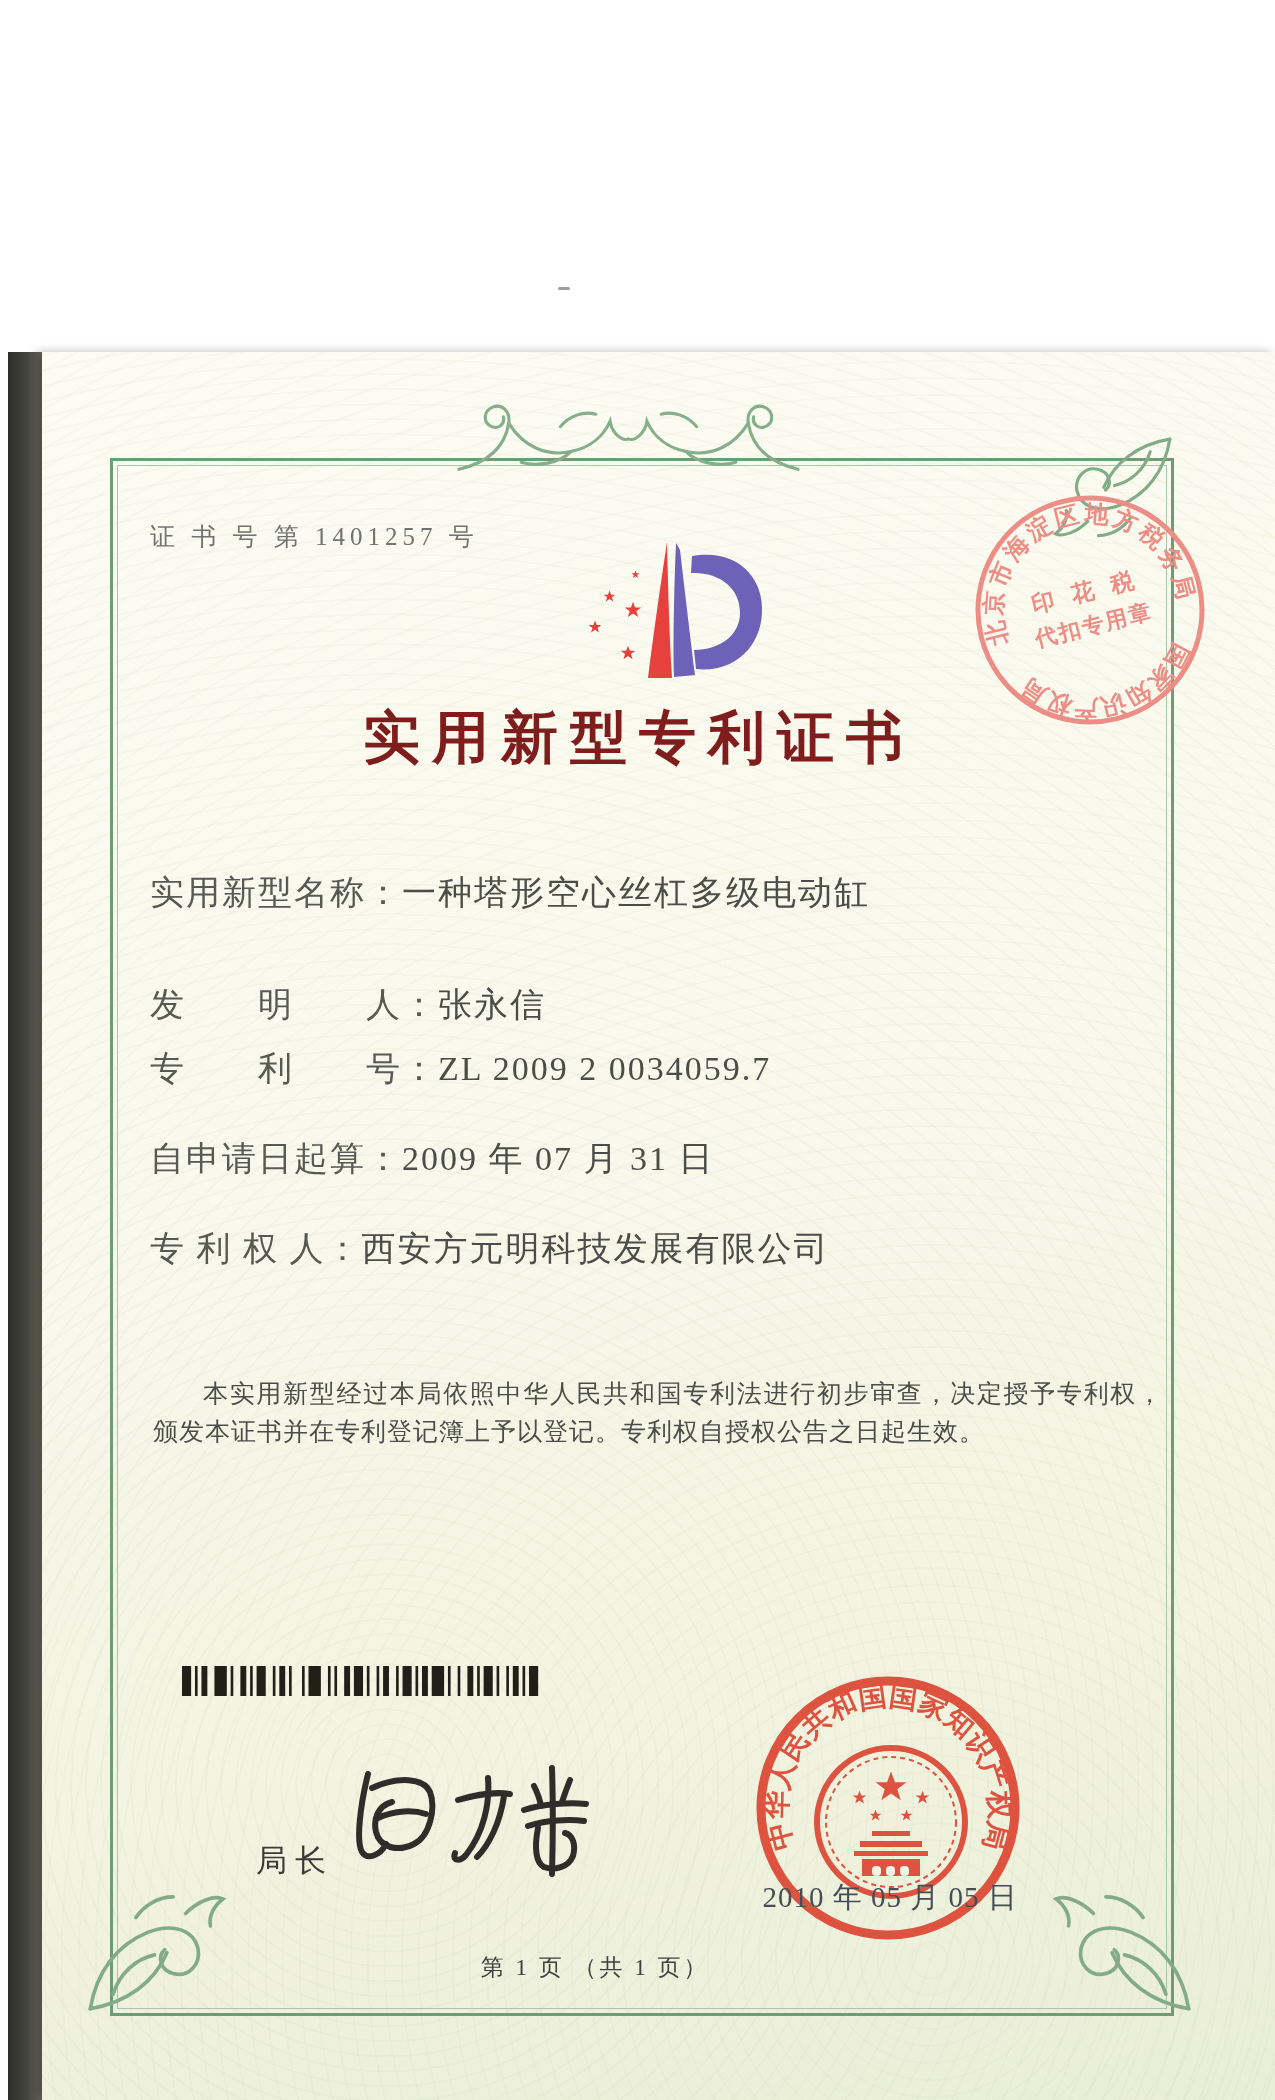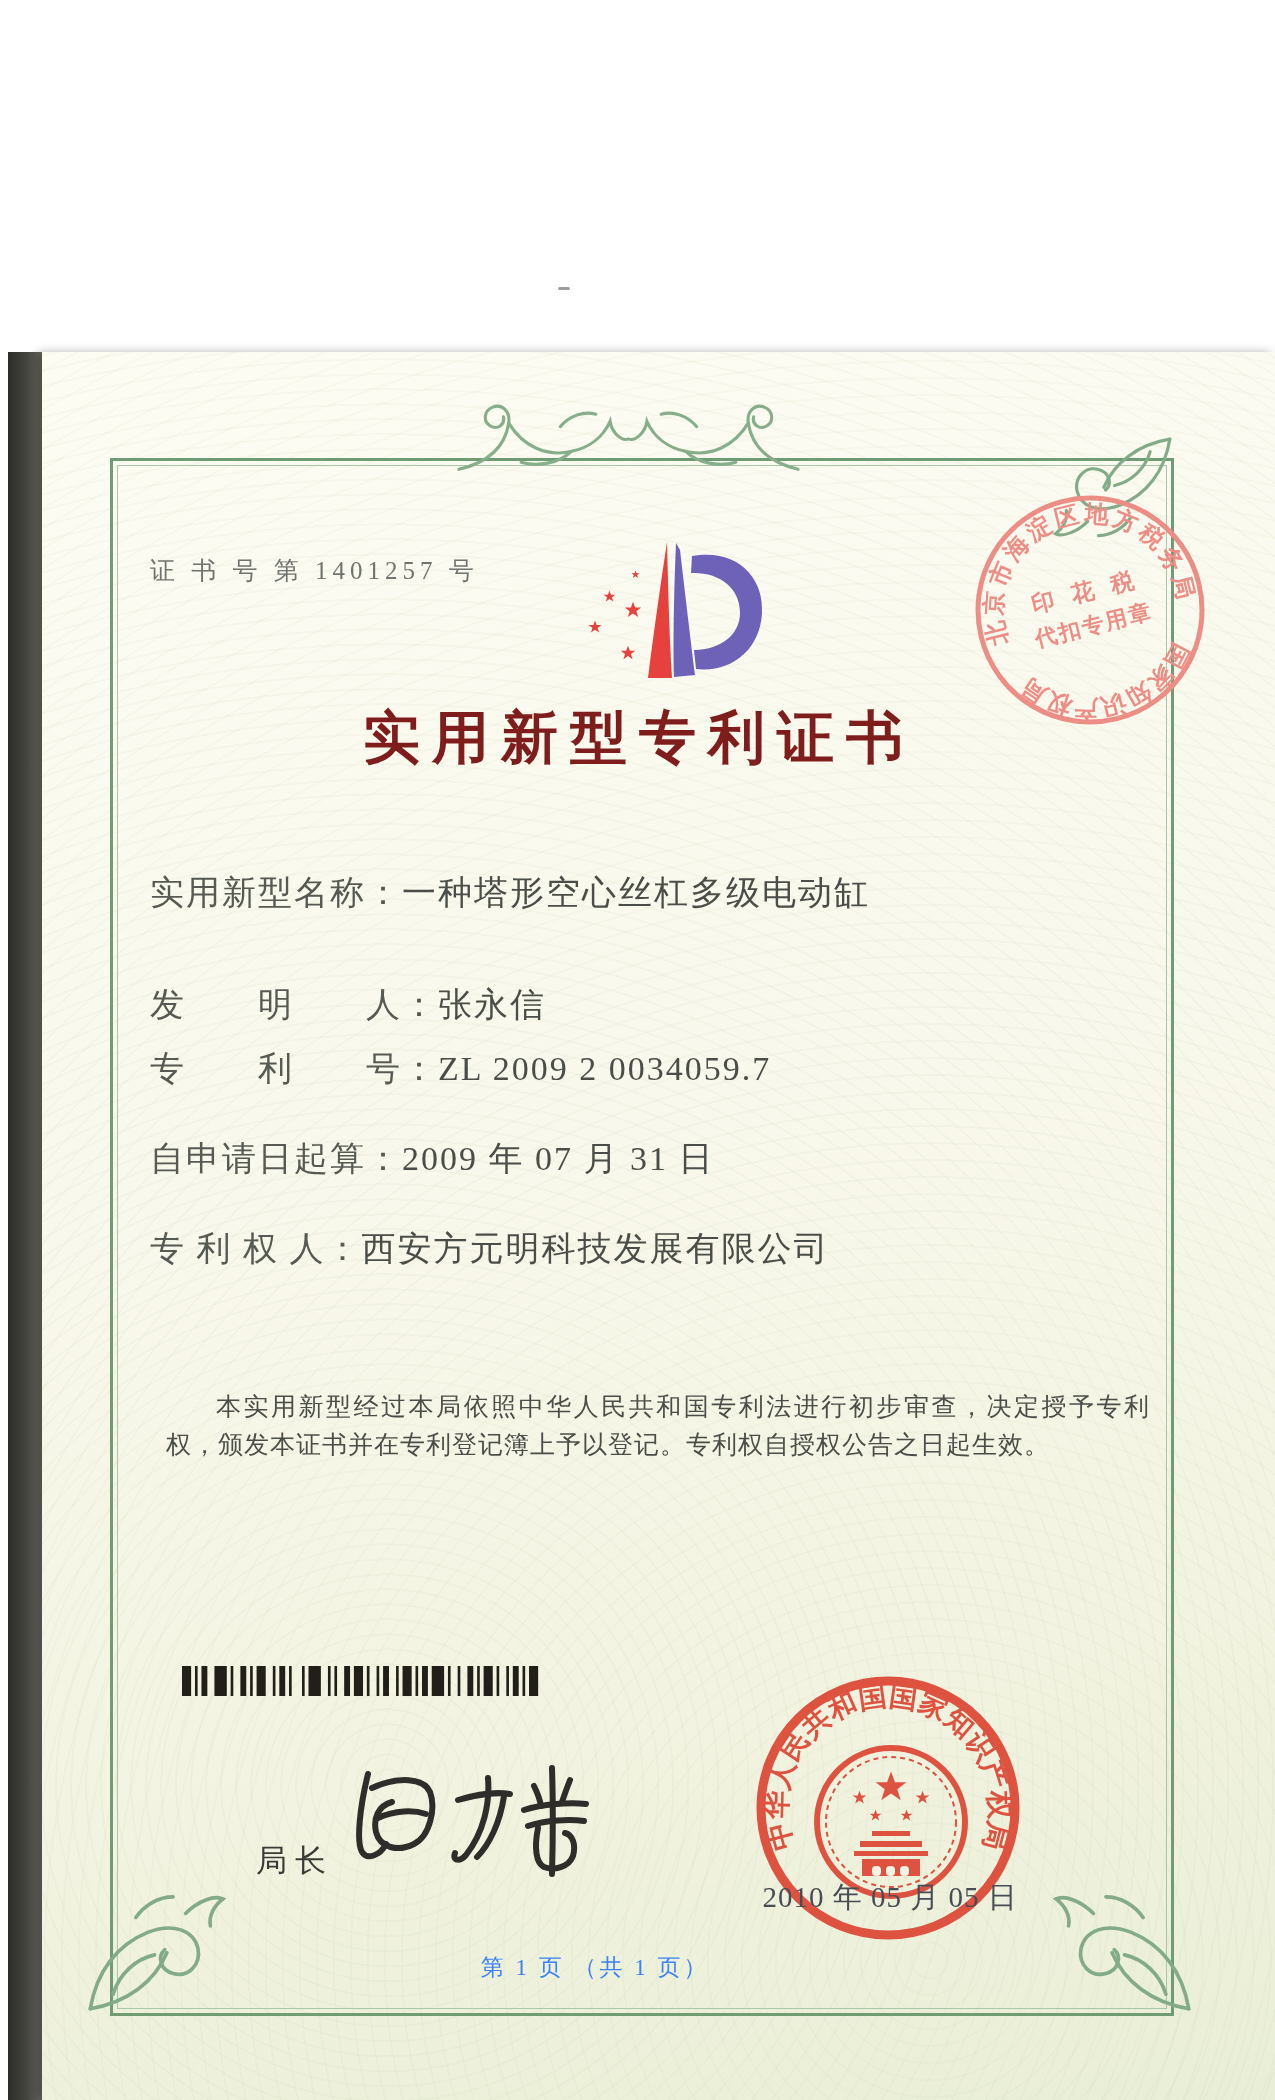--- a/index.html
+++ b/index.html
@@ -21,48 +21,48 @@
          background:repeating-radial-gradient(circle at 28% 82%,rgba(166,188,138,.14) 0 2px,transparent 2px 15px),
                     repeating-radial-gradient(circle at 72% 92%,rgba(166,188,138,.12) 0 2px,transparent 2px 17px);}
 
   
   .frame{position:absolute;left:110px;top:458px;width:1058px;height:1552px;
          border:3px solid #6f9c75;}
   .frame::after{content:'';position:absolute;inset:4px;border:1px solid #a8c6aa;}
 
   .ornament{position:absolute;pointer-events:none;}
 
-  .cert-no{position:absolute;left:150px;top:554px;font-size:25px;letter-spacing:5px;color:#70746e;}
+  .cert-no{position:absolute;left:150px;top:520px;font-size:25px;letter-spacing:5px;color:#70746e;}
 
   .logo{position:absolute;left:552px;top:510px;width:212px;height:186px;}
 
   .title{position:absolute;left:110px;top:700px;width:1058px;text-align:center;
          font-size:57px;letter-spacing:12px;color:#7f1d1d;font-weight:600;}
 
   .field{position:absolute;left:150px;font-size:34px;color:#4f524c;letter-spacing:2px;white-space:nowrap;}
   .f1{top:870px;} .f2{top:982px;} .f3{top:1046px;} .f4{top:1136px;} .f5{top:1226px;} .f6{top:1315px;}
   .f-label{color:#565a53;} .f-value{color:#4b4e48;}
 
   .body-text{position:absolute;left:150px;top:1372px;width:1016px;}
-  .body-text p{margin:16px;font-size:25px;line-height:38px;text-indent:2em;
+  .body-text p{margin:3px;font-size:25px;line-height:38px;text-indent:2em;
                text-align:justify;color:#4b4e48;letter-spacing:1px;}
 
   .barcode{position:absolute;left:182px;top:1666px;width:360px;height:30px;}
 
   .commissioner{position:absolute;left:256px;top:1840px;font-size:31px;letter-spacing:8px;color:#3a3a37;}
   .signature{position:absolute;left:338px;top:1748px;width:262px;height:132px;}
 
   .seal{position:absolute;left:748px;top:1668px;width:280px;height:280px;}
   .seal-date{position:absolute;left:740px;top:1878px;width:300px;text-align:center;
              font-size:29px;letter-spacing:1px;color:#474c55;z-index:5;}
 
   .tax-stamp{position:absolute;left:965px;top:485px;width:250px;height:250px;transform:rotate(-14deg);}
 
   .footer{position:absolute;left:0;top:1952px;width:1190px;text-align:center;
-          font-size:23px;letter-spacing:3px;color:#3b82f6;}
+          font-size:23px;letter-spacing:3px;color:#404040;}
 </style>
 </head>
 <body>
 
 <div class="page">
 
   <div class="scan-artifact"></div>
   <div class="scan-band"></div>
   <div class="scan-bed"></div>
 

